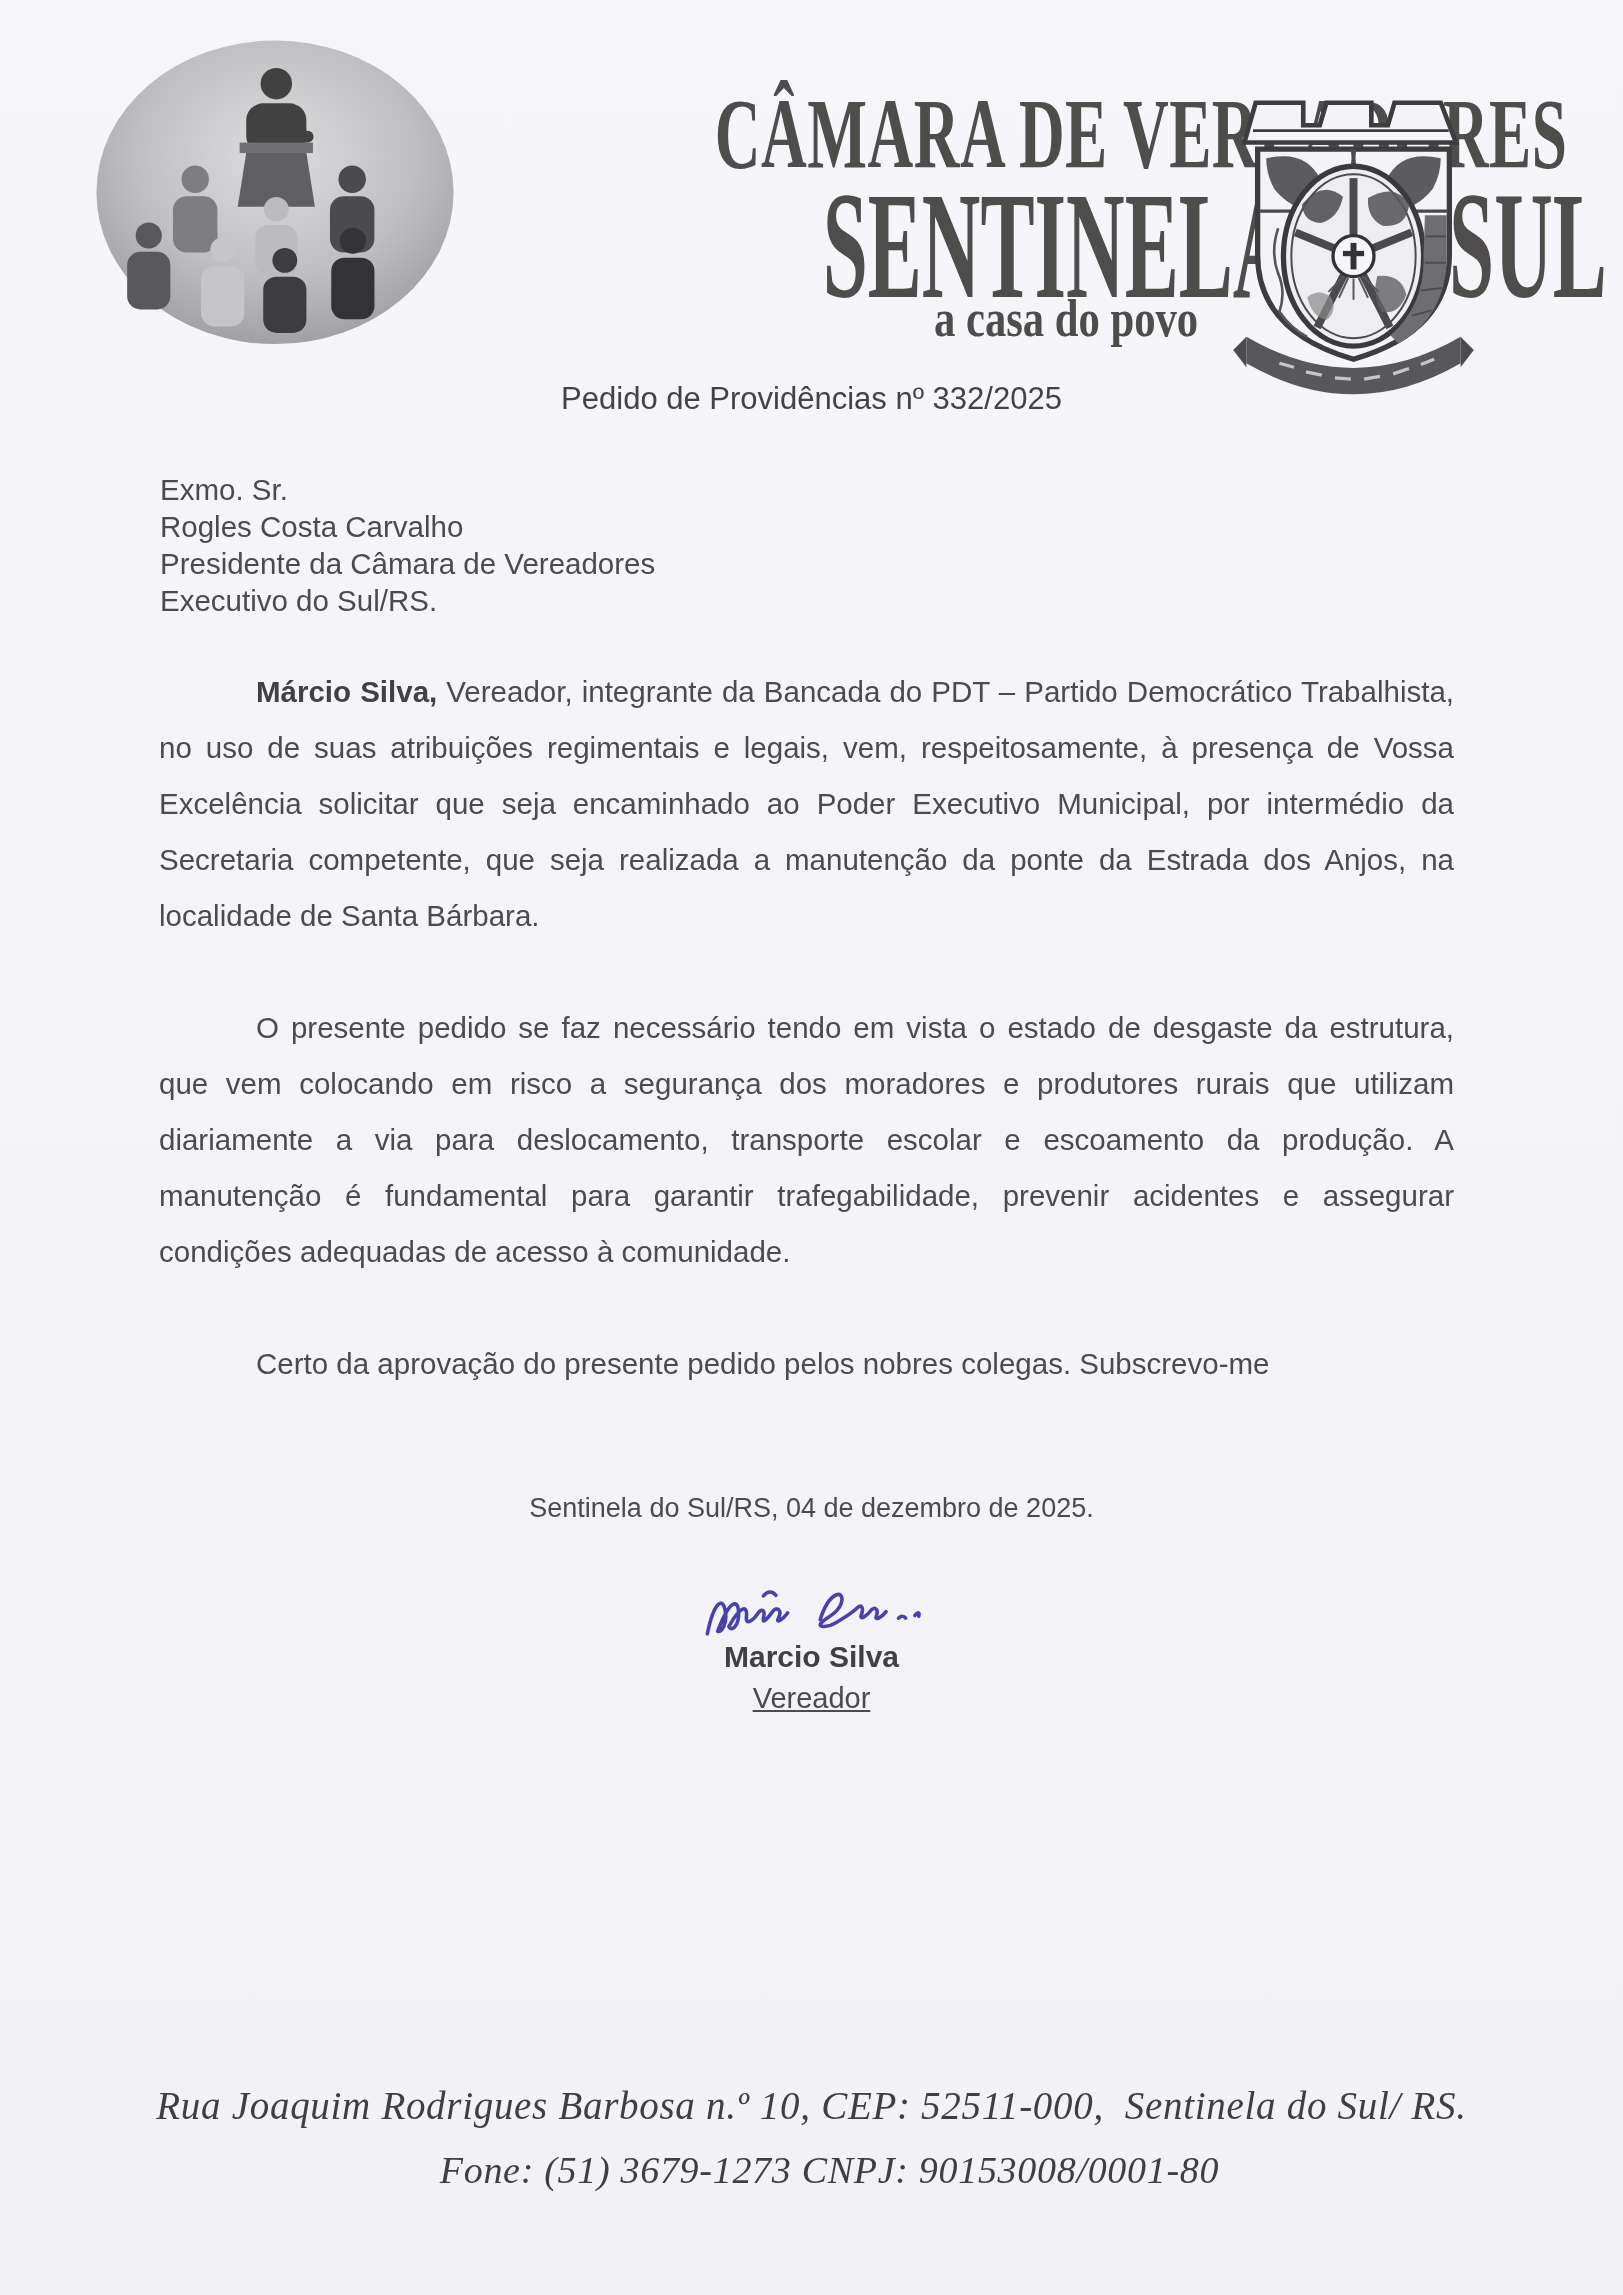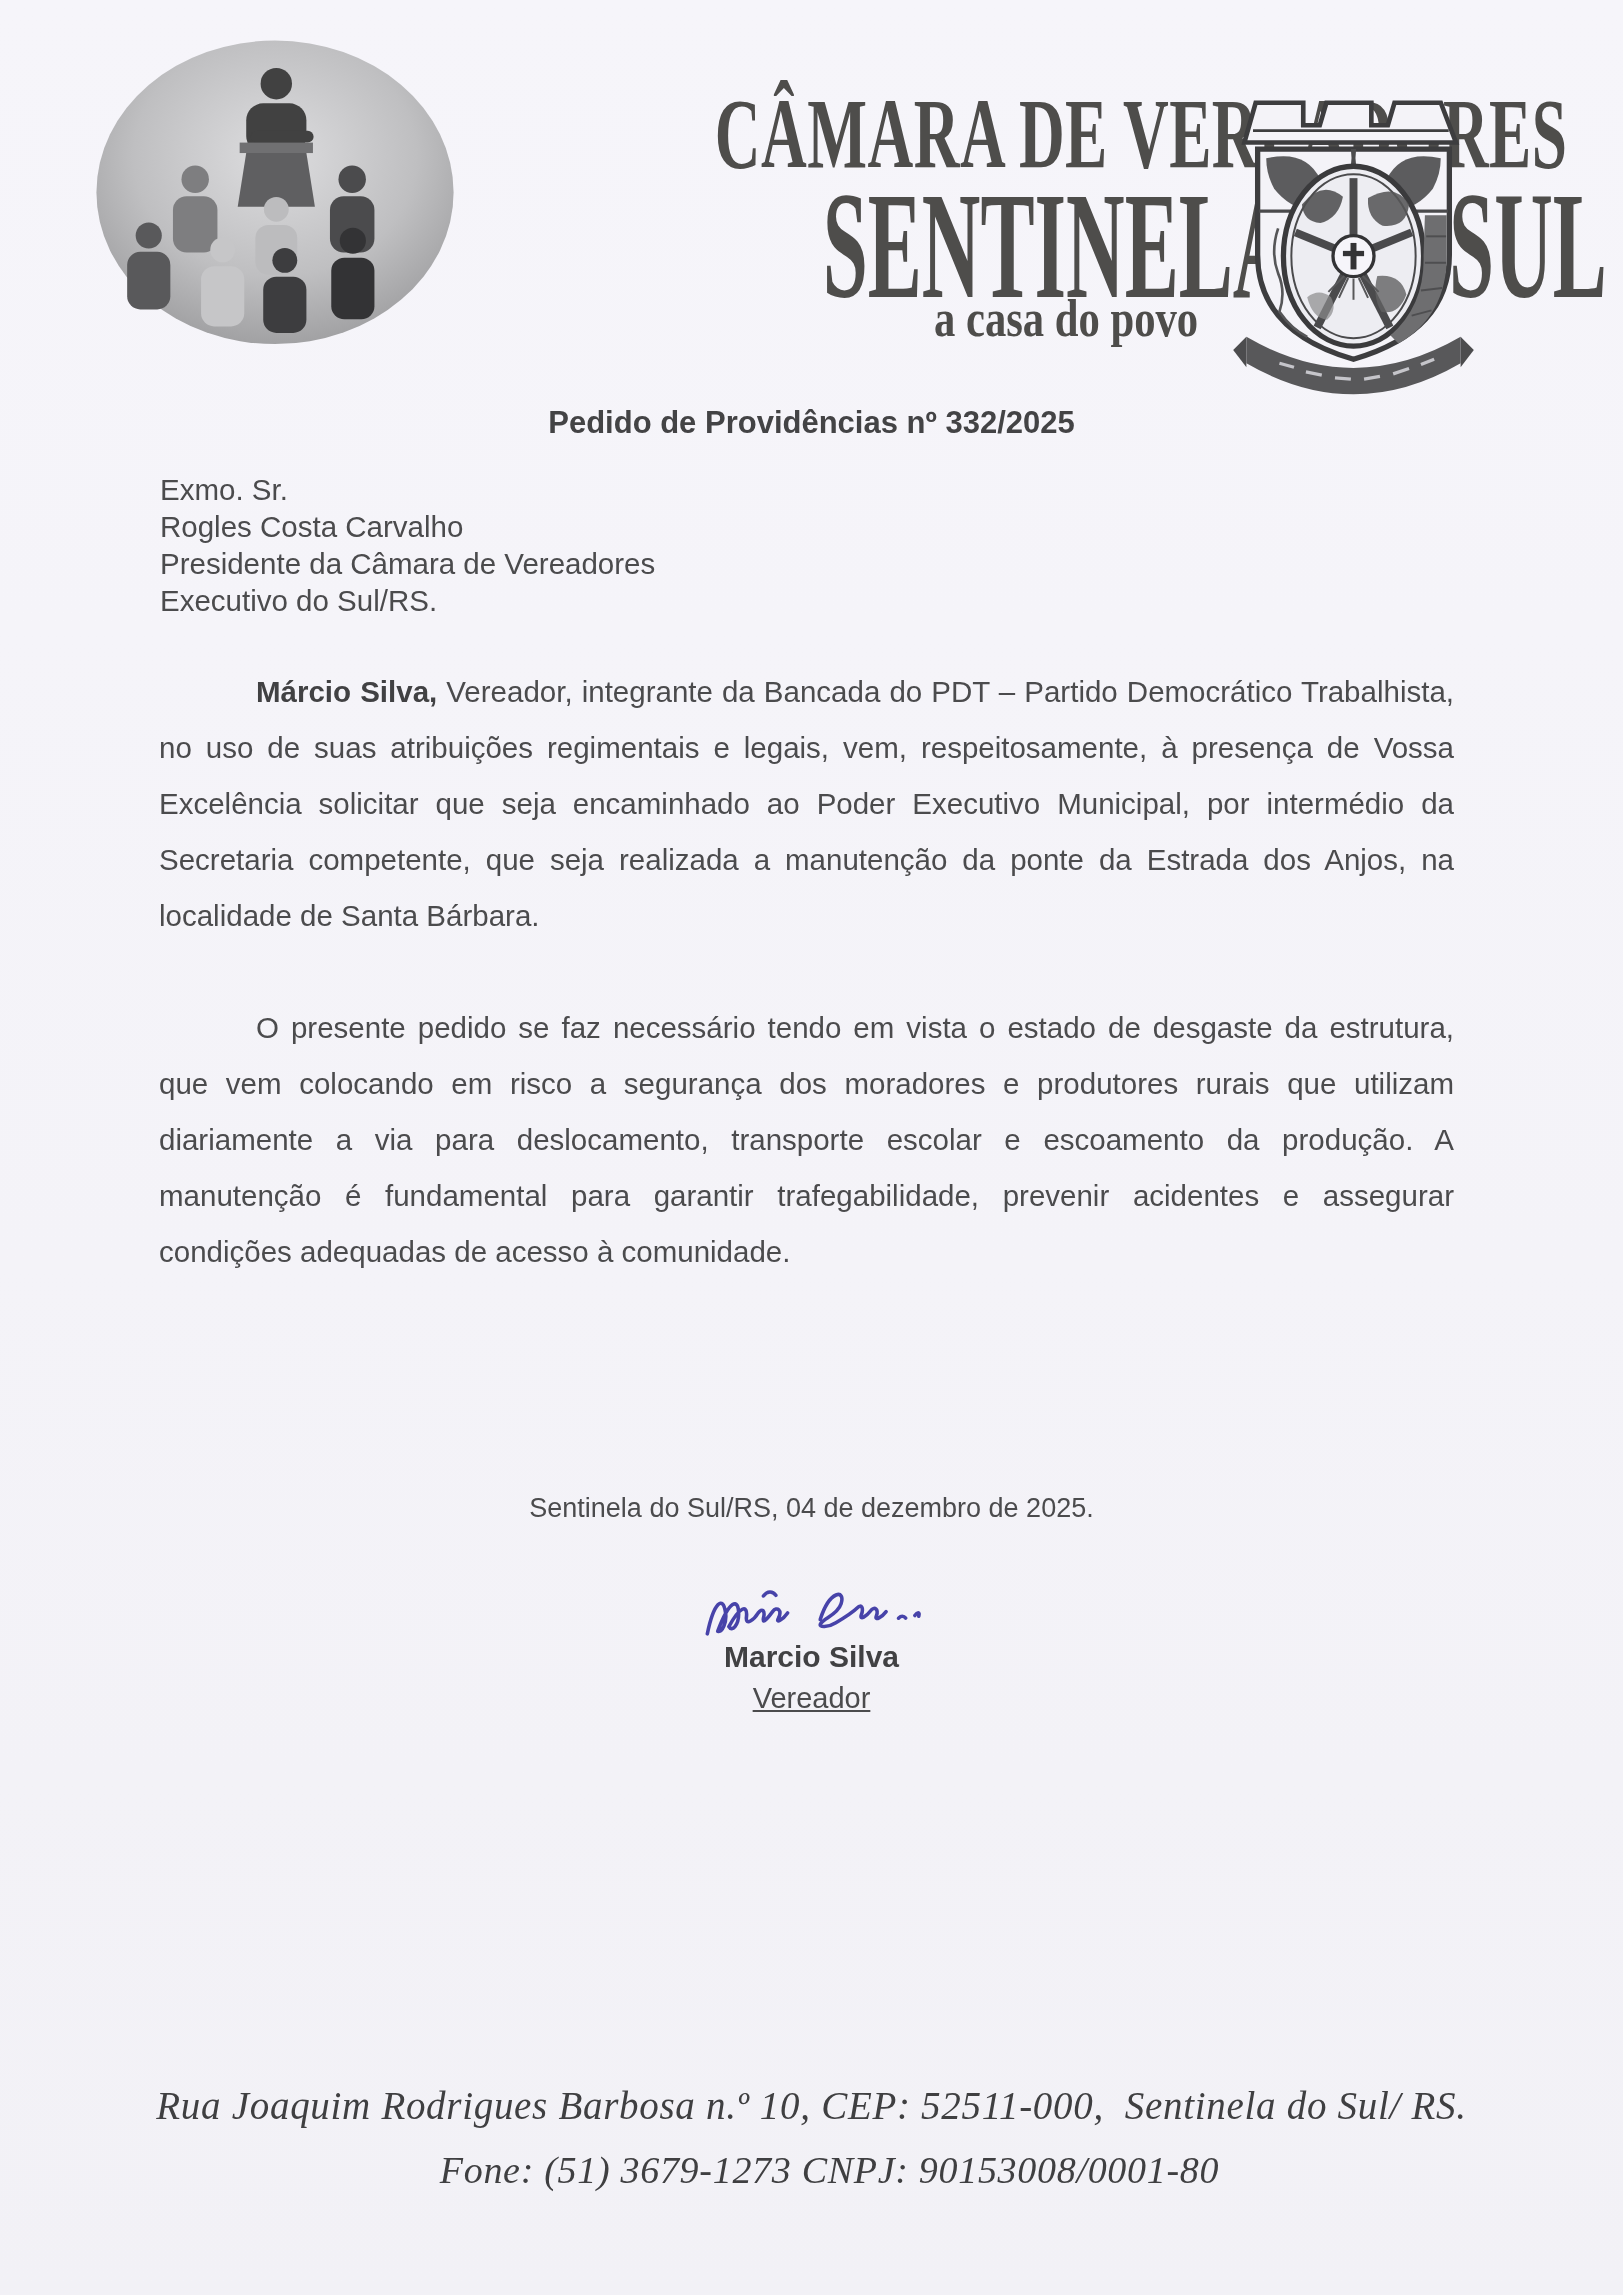--- a/index.html
+++ b/index.html
@@ -23,21 +23,21 @@
   .org-l1 .cond { transform:scaleX(0.64); transform-origin:50% 50%; }
   .org-l2 { top:169px; font-size:153px; line-height:1; }
   .org-l2 .cond { transform:scaleX(0.53); transform-origin:50% 50%; }
   .org-l3 { top:293px; font-size:52px; line-height:1; text-align:right; }
   .org-l3 .cond { transform:scaleX(0.82); transform-origin:100% 50%; margin-right:14.4px; }
   .crest-wrap { position:absolute; left:1225px; top:38px; width:257px; height:357px; }
 
   
   .doc-title {
     position:absolute; top:380px; left:0; width:100%;
-    text-align:center; font-weight:bold; font-size:31px; line-height:37px; color:#434345;margin-top:24px;
+    text-align:center; font-weight:normal; font-size:31px; line-height:37px; color:#434345;
   }
   .addressee {
     position:absolute; top:471px; left:160px; width:916px;
     font-size:29.5px; line-height:37px;
   }
   .body-text {
     position:absolute; top:664px; left:159px; width:1295px;
     font-size:29.5px; line-height:56px;
   }
   .body-text p { text-align:justify; text-indent:97px; margin-bottom:56px; }
@@ -189,20 +189,21 @@
   <div class="addressee">
     <div>Exmo. Sr.</div>
     <div>Rogles Costa Carvalho</div>
     <div>Presidente da Câmara de Vereadores</div>
     <div>Executivo do Sul/RS.</div>
   </div>
 
   <div class="body-text">
     <p><span class="lead">Márcio Silva,</span><span> Vereador, integrante da Bancada do PDT – Partido Democrático Trabalhista, no uso de suas atribuições regimentais e legais, vem, respeitosamente, à presença de Vossa Excelência solicitar que seja encaminhado ao Poder Executivo Municipal, por intermédio da Secretaria competente, que seja realizada a manutenção da ponte da Estrada dos Anjos, na localidade de Santa Bárbara.</span></p>
     <p>O presente pedido se faz necessário tendo em vista o estado de desgaste da estrutura, que vem colocando em risco a segurança dos moradores e produtores rurais que utilizam diariamente a via para deslocamento, transporte escolar e escoamento da produção. A manutenção é fundamental para garantir trafegabilidade, prevenir acidentes e assegurar condições adequadas de acesso à comunidade.</p>
+    <p class="last">Certo da aprovação do presente pedido pelos nobres colegas. Subscrevo-me</p>
   </div>
 
   <div class="dateline">Sentinela do Sul/RS, 04 de dezembro de 2025.</div>
 
   <div class="sig-scribble">
     <svg viewBox="0 0 400 118" width="262" height="77" aria-hidden="true">
       <g fill="none" stroke="#4743a9" stroke-width="5.5" stroke-linecap="round" stroke-linejoin="round">
         <path d="M12,84 C22,36 36,24 40,52 C42,66 35,82 28,80 C46,32 60,28 60,54 C60,70 50,82 45,73 C62,42 74,38 72,58 C70,73 84,62 90,52 C96,44 101,48 98,60 C96,71 106,58 112,50 C119,41 127,48 121,60 C116,69 128,62 135,52"></path>
         <path d="M98,26 C104,18 112,18 117,25"></path>
         <path d="M185,62 C200,16 224,16 217,38 C212,54 192,60 186,68 C181,75 198,74 209,67 C224,58 236,50 242,44 C248,38 252,44 248,55 C245,64 256,57 262,49 C268,41 275,46 271,57 C268,65 280,58 286,50"></path>

